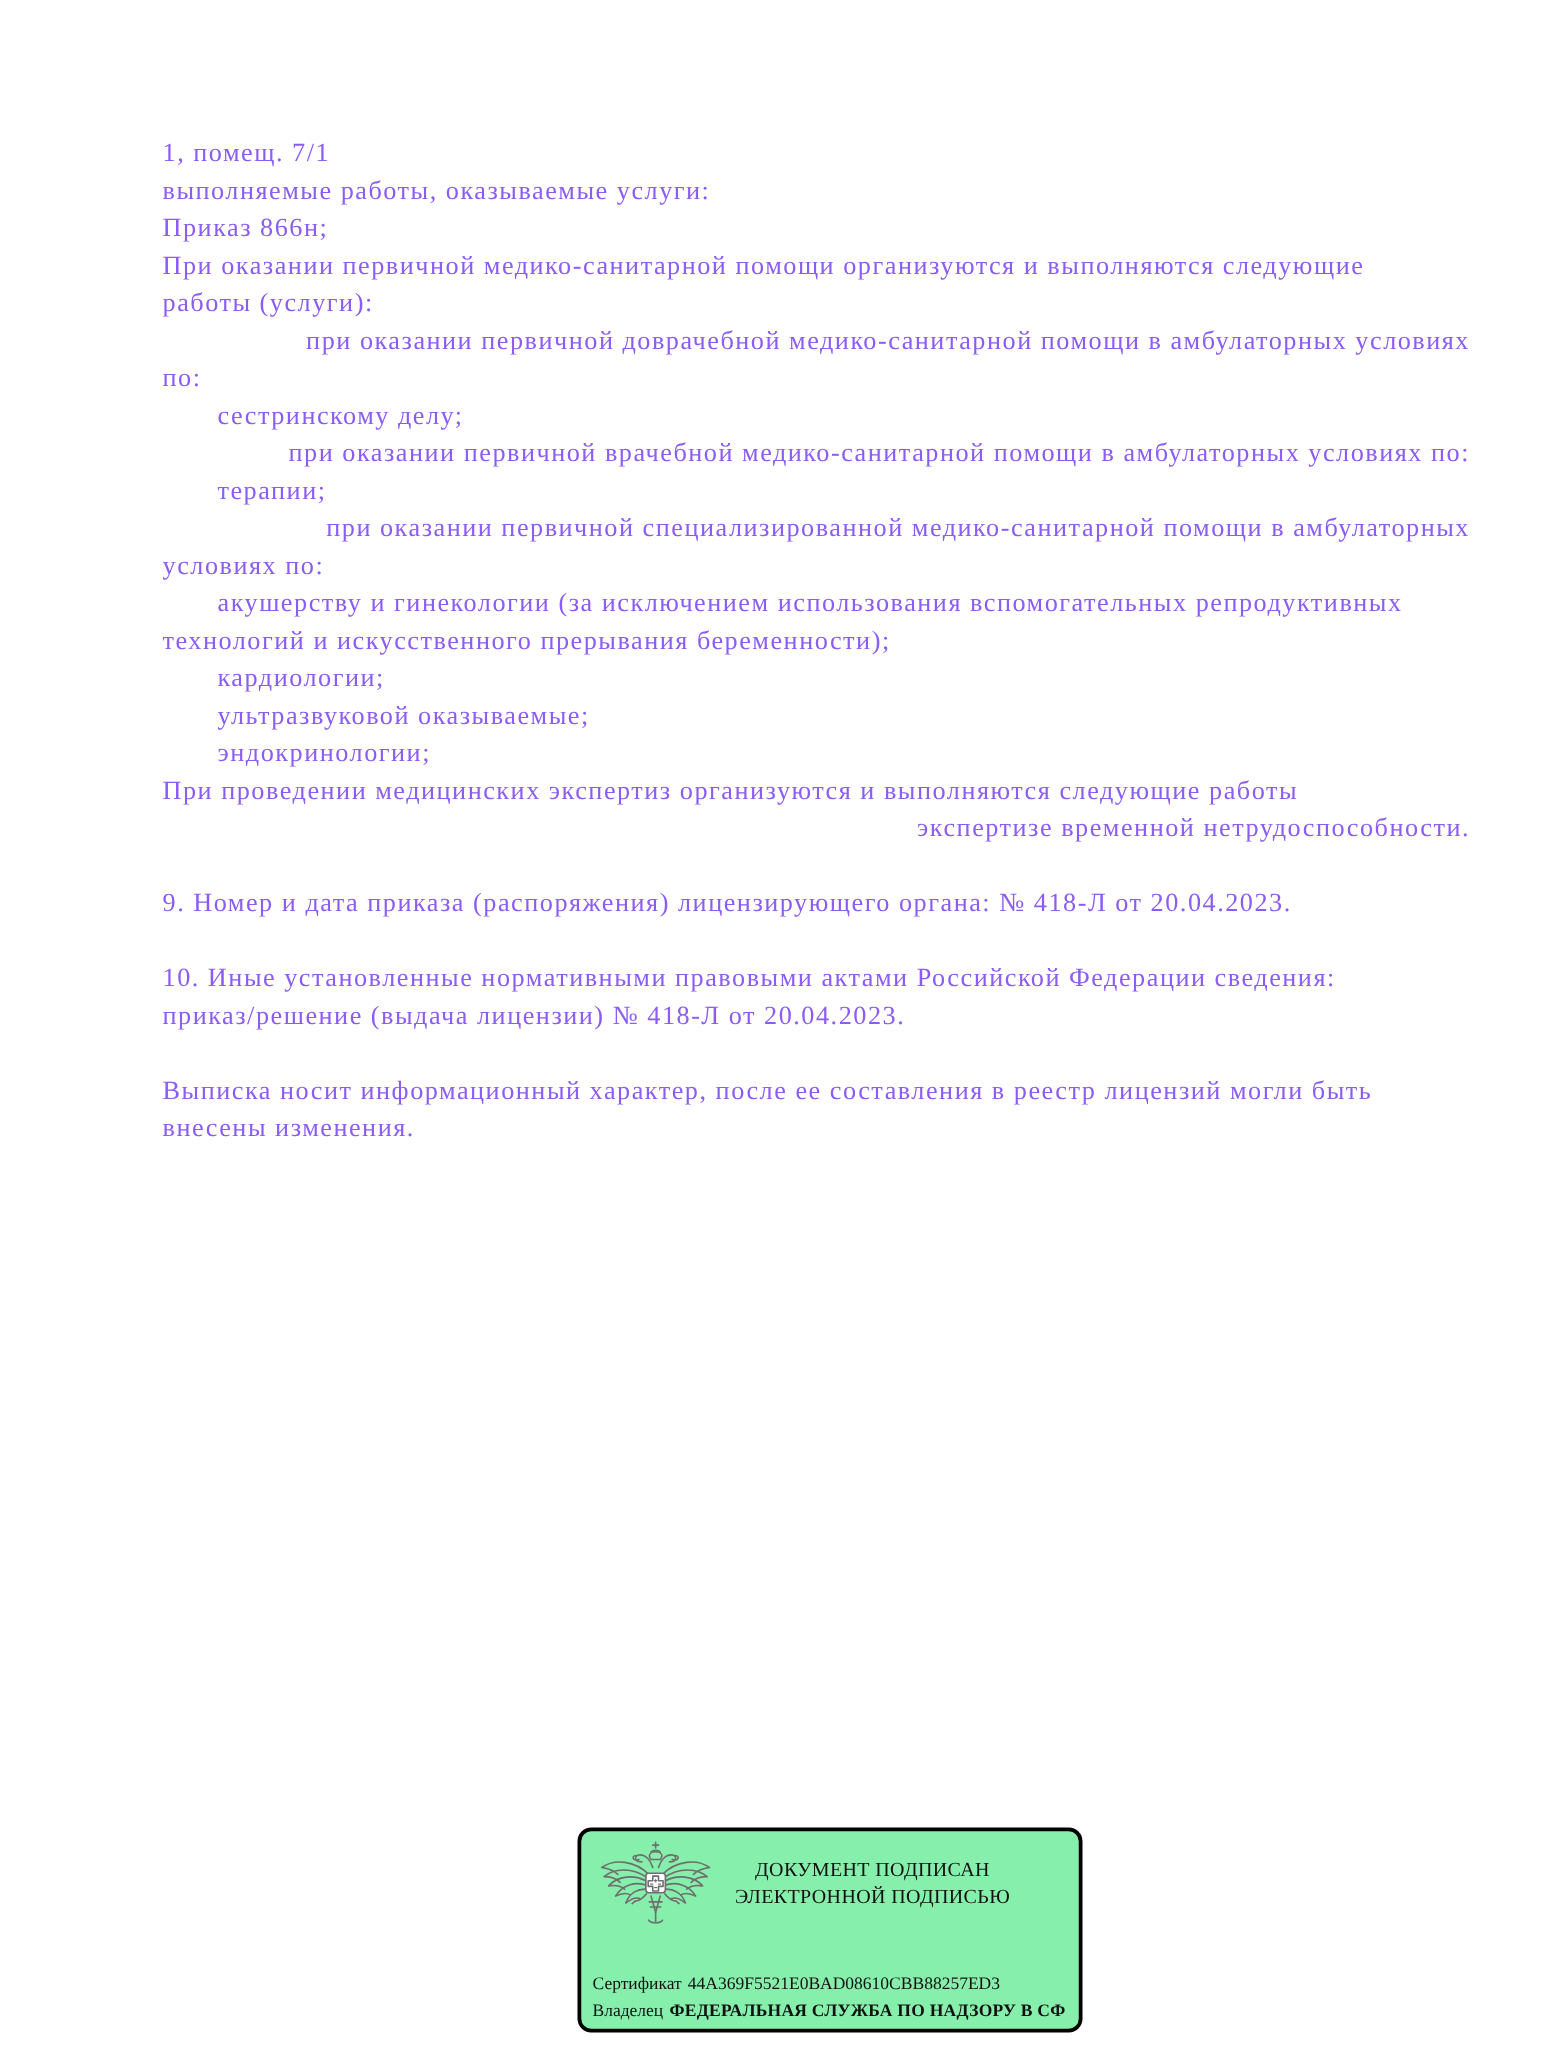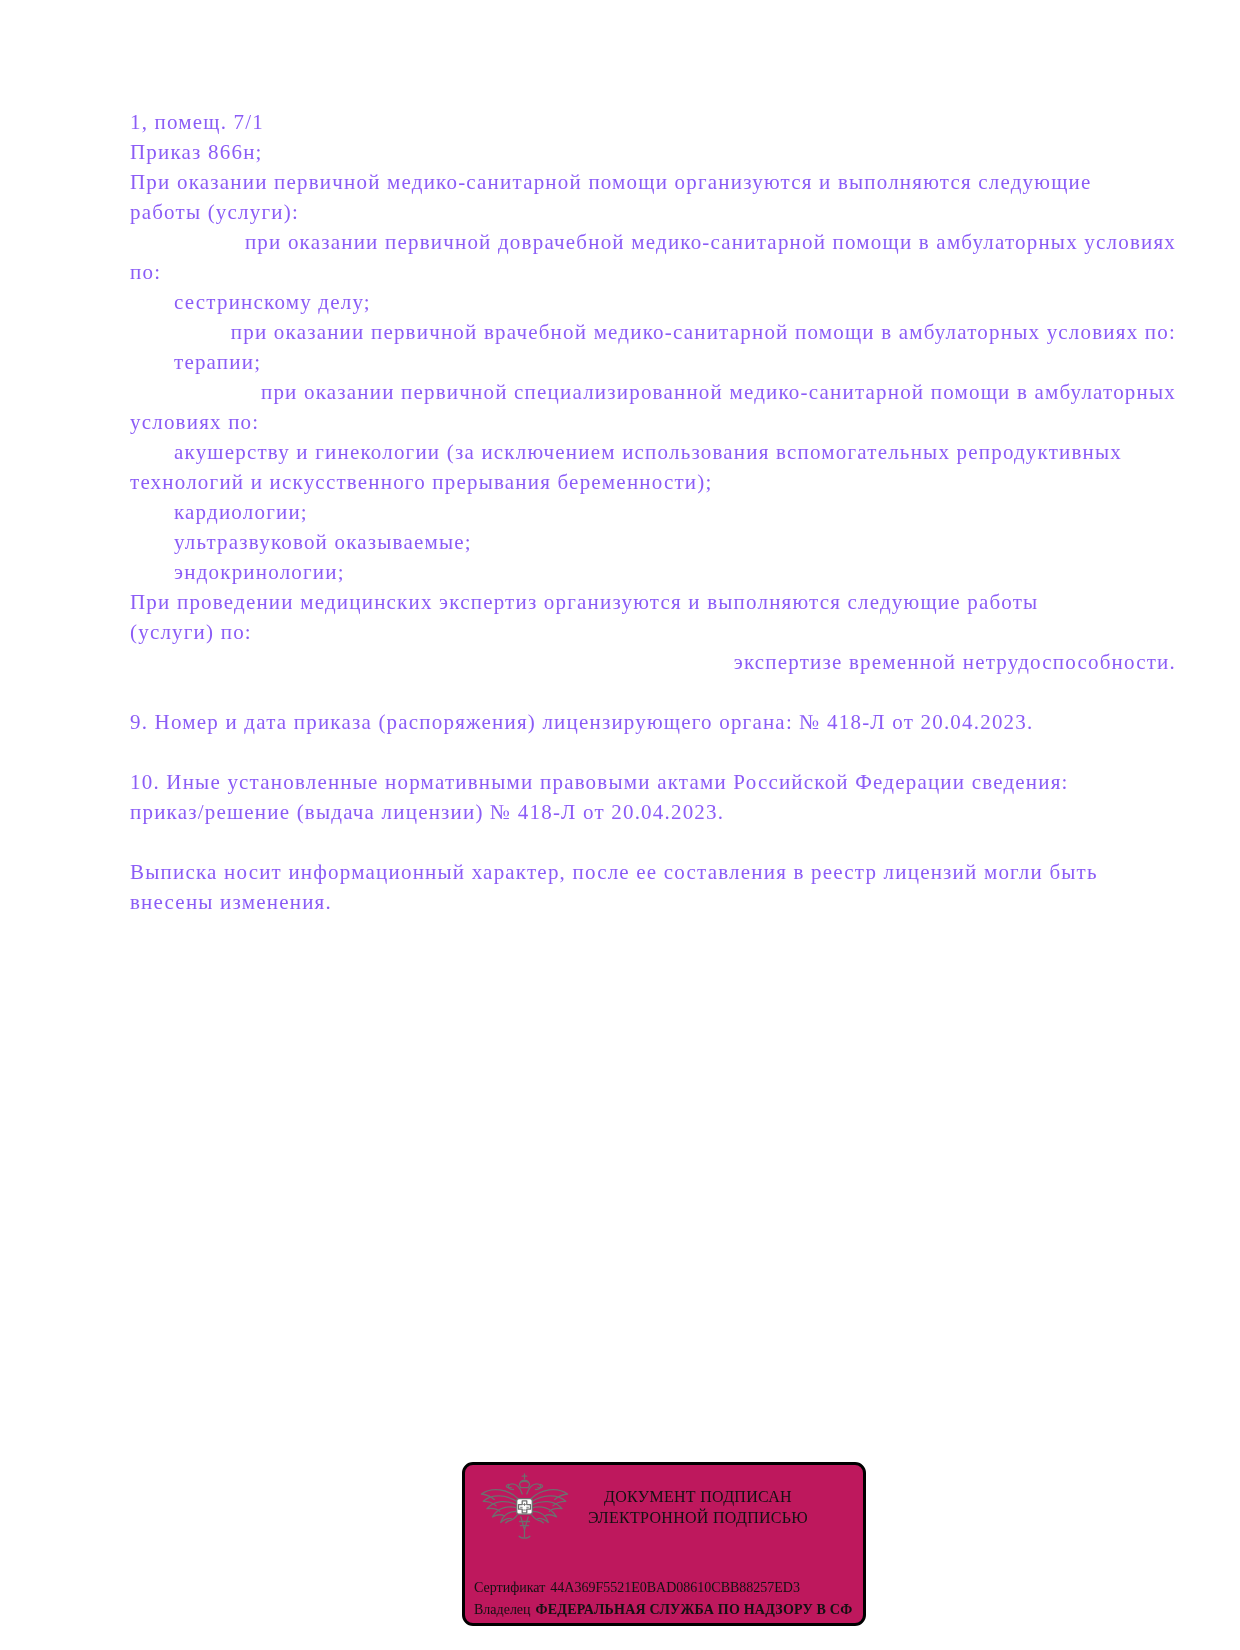--- a/index.html
+++ b/index.html
@@ -26,21 +26,21 @@
   .i1{padding-left:29px;text-align:right;}
   .i2{padding-left:44px;}
 
   
   .stamp{
     position:absolute;
     left:462px;top:1462px;
     width:398px;height:158px;
     border:3px solid #000;
     border-radius:11px;
-    background:#be185d;
+    background:#86efac;
     overflow:hidden;
   }
   .stamp-emblem{
     position:absolute;left:13px;top:7px;width:93px;height:77px;
   }
   .stamp-title{
     position:absolute;left:106px;right:38px;top:21px;
     text-align:center;
     font-size:16px;line-height:21px;
     letter-spacing:.3px;
@@ -56,37 +56,37 @@
   .stamp-info .val-gap{display:inline-block;width:5px;}
   .owner-name{font-weight:bold;letter-spacing:.2px;}
 </style>
 </head>
 <body>
 
 <div class="page">
 
   <div class="doc-text">
     <div class="line">1, помещ. 7/1</div>
+    <div class="line">выполняемые работы, оказываемые услуги:</div>
     <div class="line">Приказ 866н;</div>
     <div class="line">При оказании первичной медико-санитарной помощи организуются и выполняются следующие</div>
     <div class="line">работы (услуги):</div>
     <div class="line i1">при оказании первичной доврачебной медико-санитарной помощи в амбулаторных условиях</div>
     <div class="line">по:</div>
     <div class="line i2">сестринскому делу;</div>
     <div class="line i1">при оказании первичной врачебной медико-санитарной помощи в амбулаторных условиях по:</div>
     <div class="line i2">терапии;</div>
     <div class="line i1">при оказании первичной специализированной медико-санитарной помощи в амбулаторных</div>
     <div class="line">условиях по:</div>
     <div class="line i2">акушерству и гинекологии (за исключением использования вспомогательных репродуктивных</div>
     <div class="line">технологий и искусственного прерывания беременности);</div>
     <div class="line i2">кардиологии;</div>
     <div class="line i2">ультразвуковой оказываемые;</div>
     <div class="line i2">эндокринологии;</div>
     <div class="line">При проведении медицинских экспертиз организуются и выполняются следующие работы</div>
-    <div class="line">(услуги) по:</div>
     <div class="line i1">экспертизе временной нетрудоспособности.</div>
     <div class="line"></div>
     <div class="line">9. Номер и дата приказа (распоряжения) лицензирующего органа: № 418-Л от 20.04.2023.</div>
     <div class="line"></div>
     <div class="line">10. Иные установленные нормативными правовыми актами Российской Федерации сведения:</div>
     <div class="line">приказ/решение (выдача лицензии) № 418-Л от 20.04.2023.</div>
     <div class="line"></div>
     <div class="line">Выписка носит информационный характер, после ее составления в реестр лицензий могли быть</div>
     <div class="line">внесены изменения.</div>
   </div>

